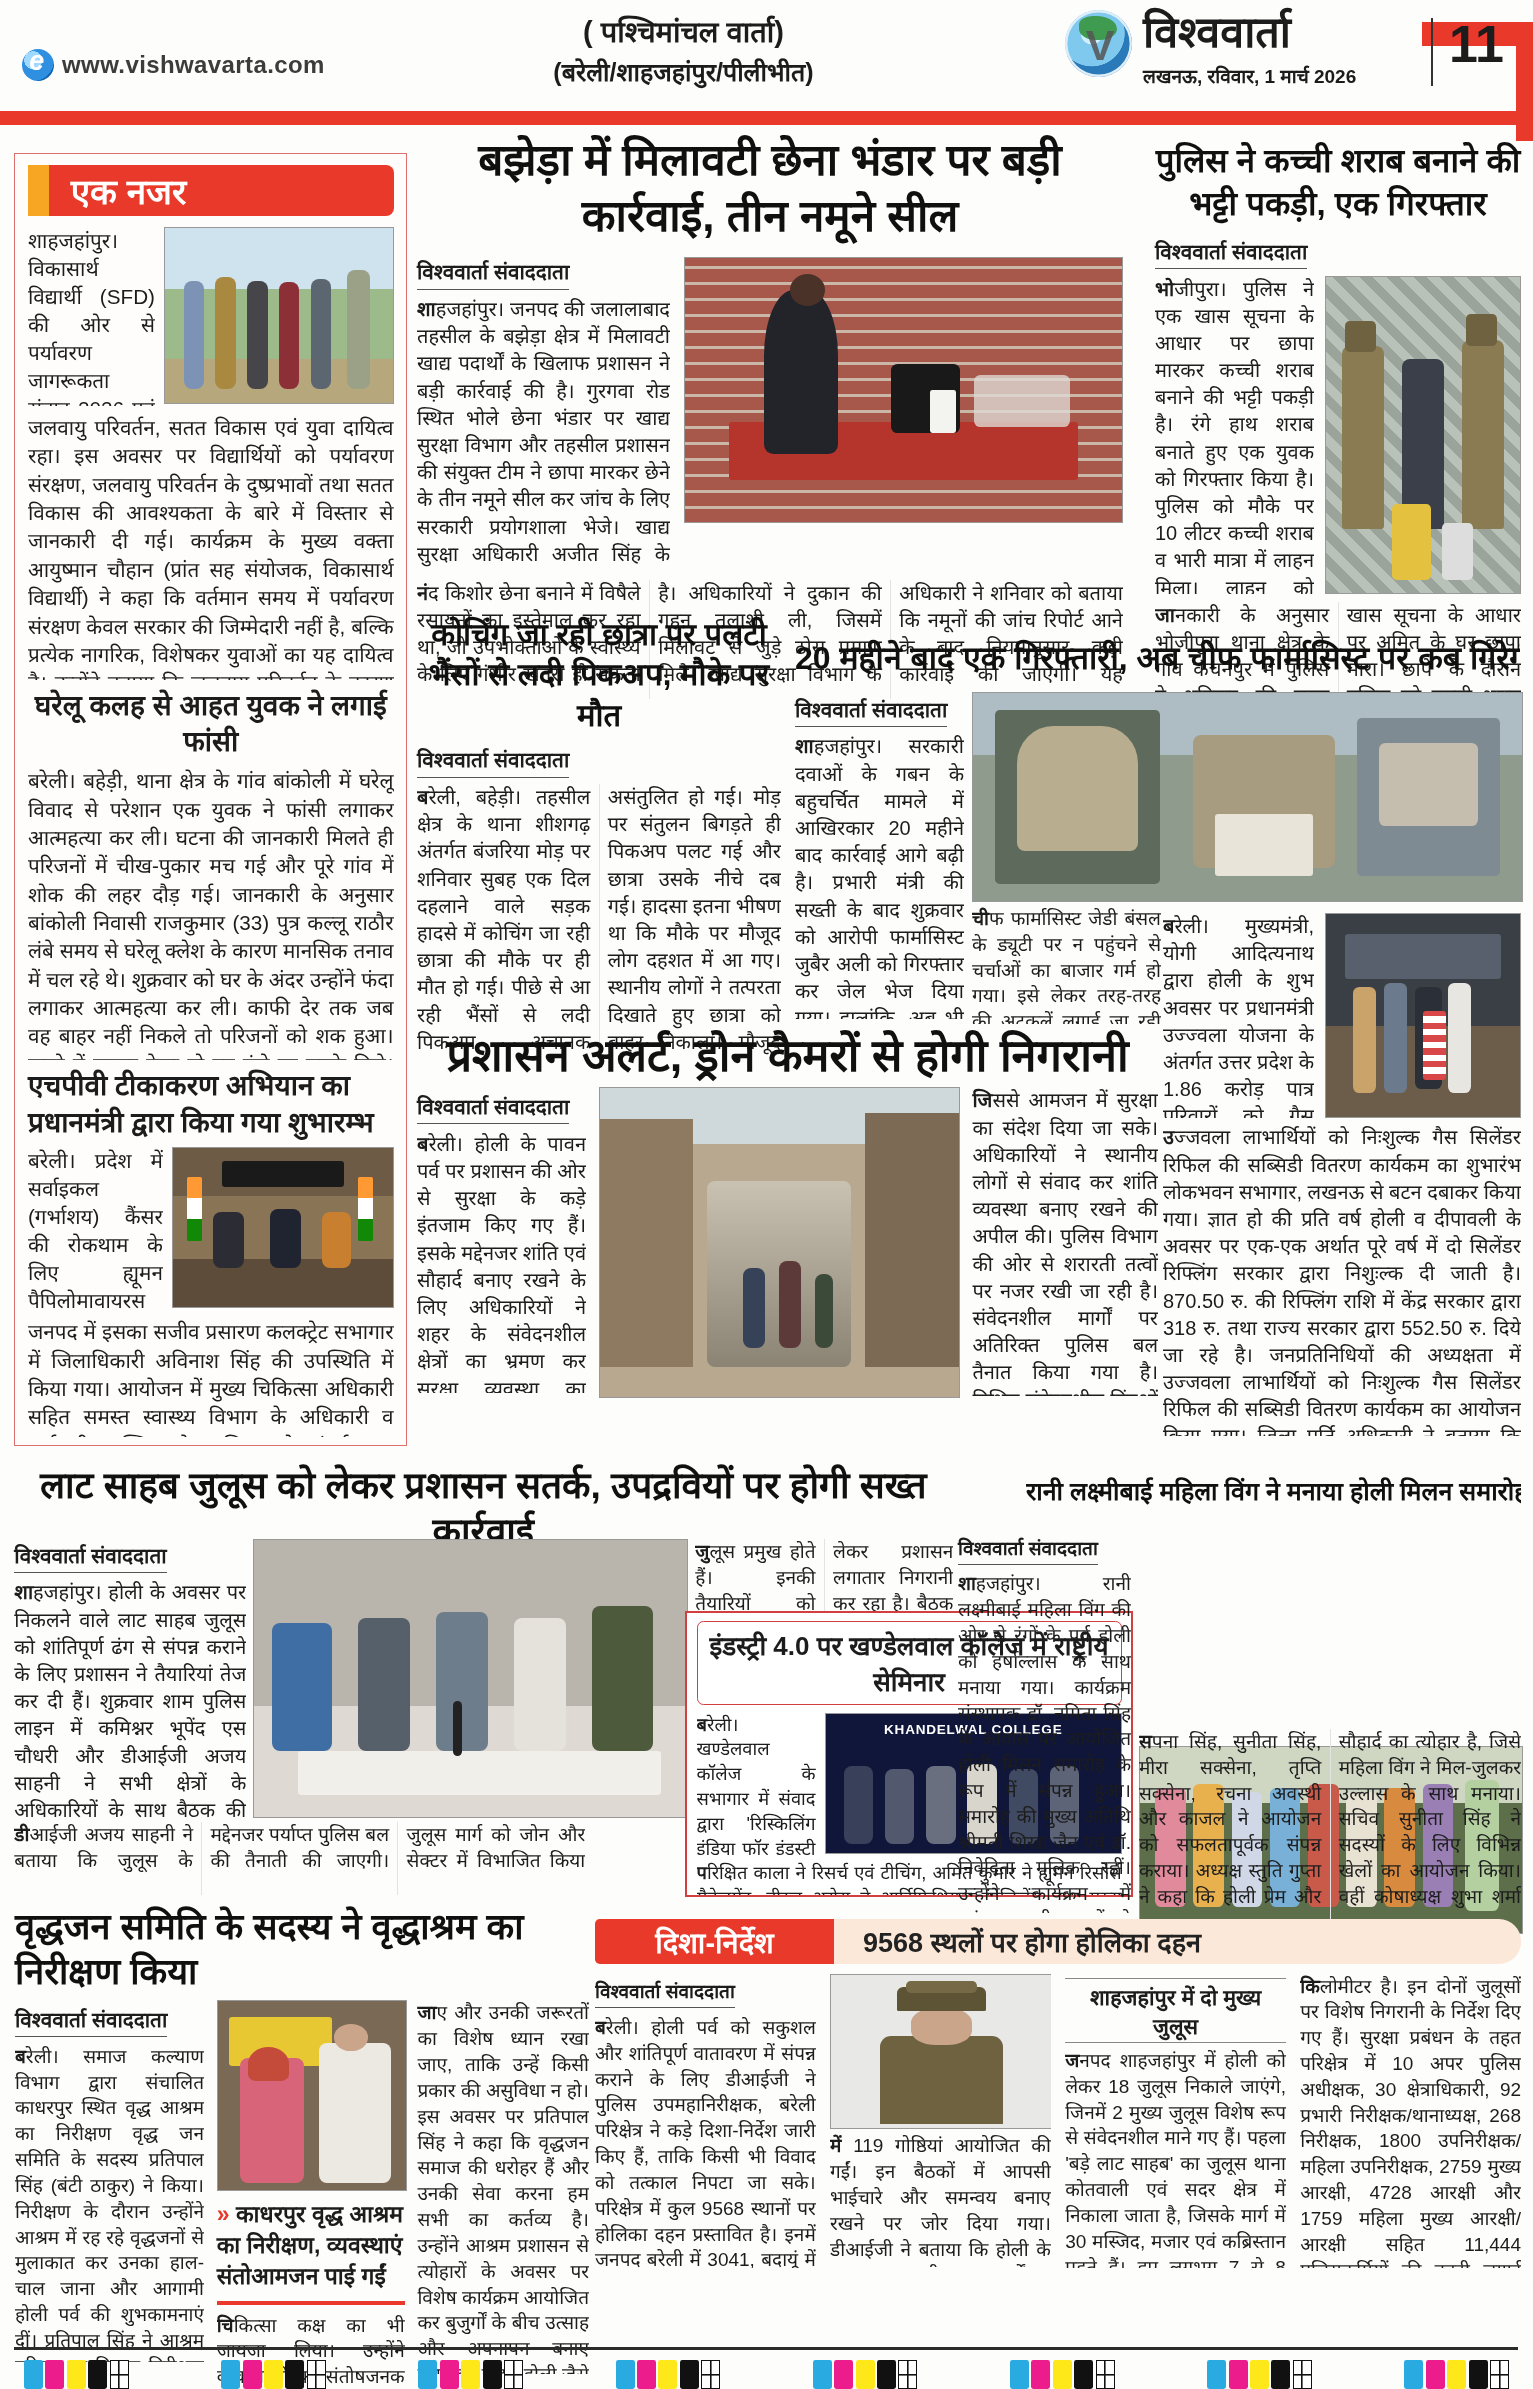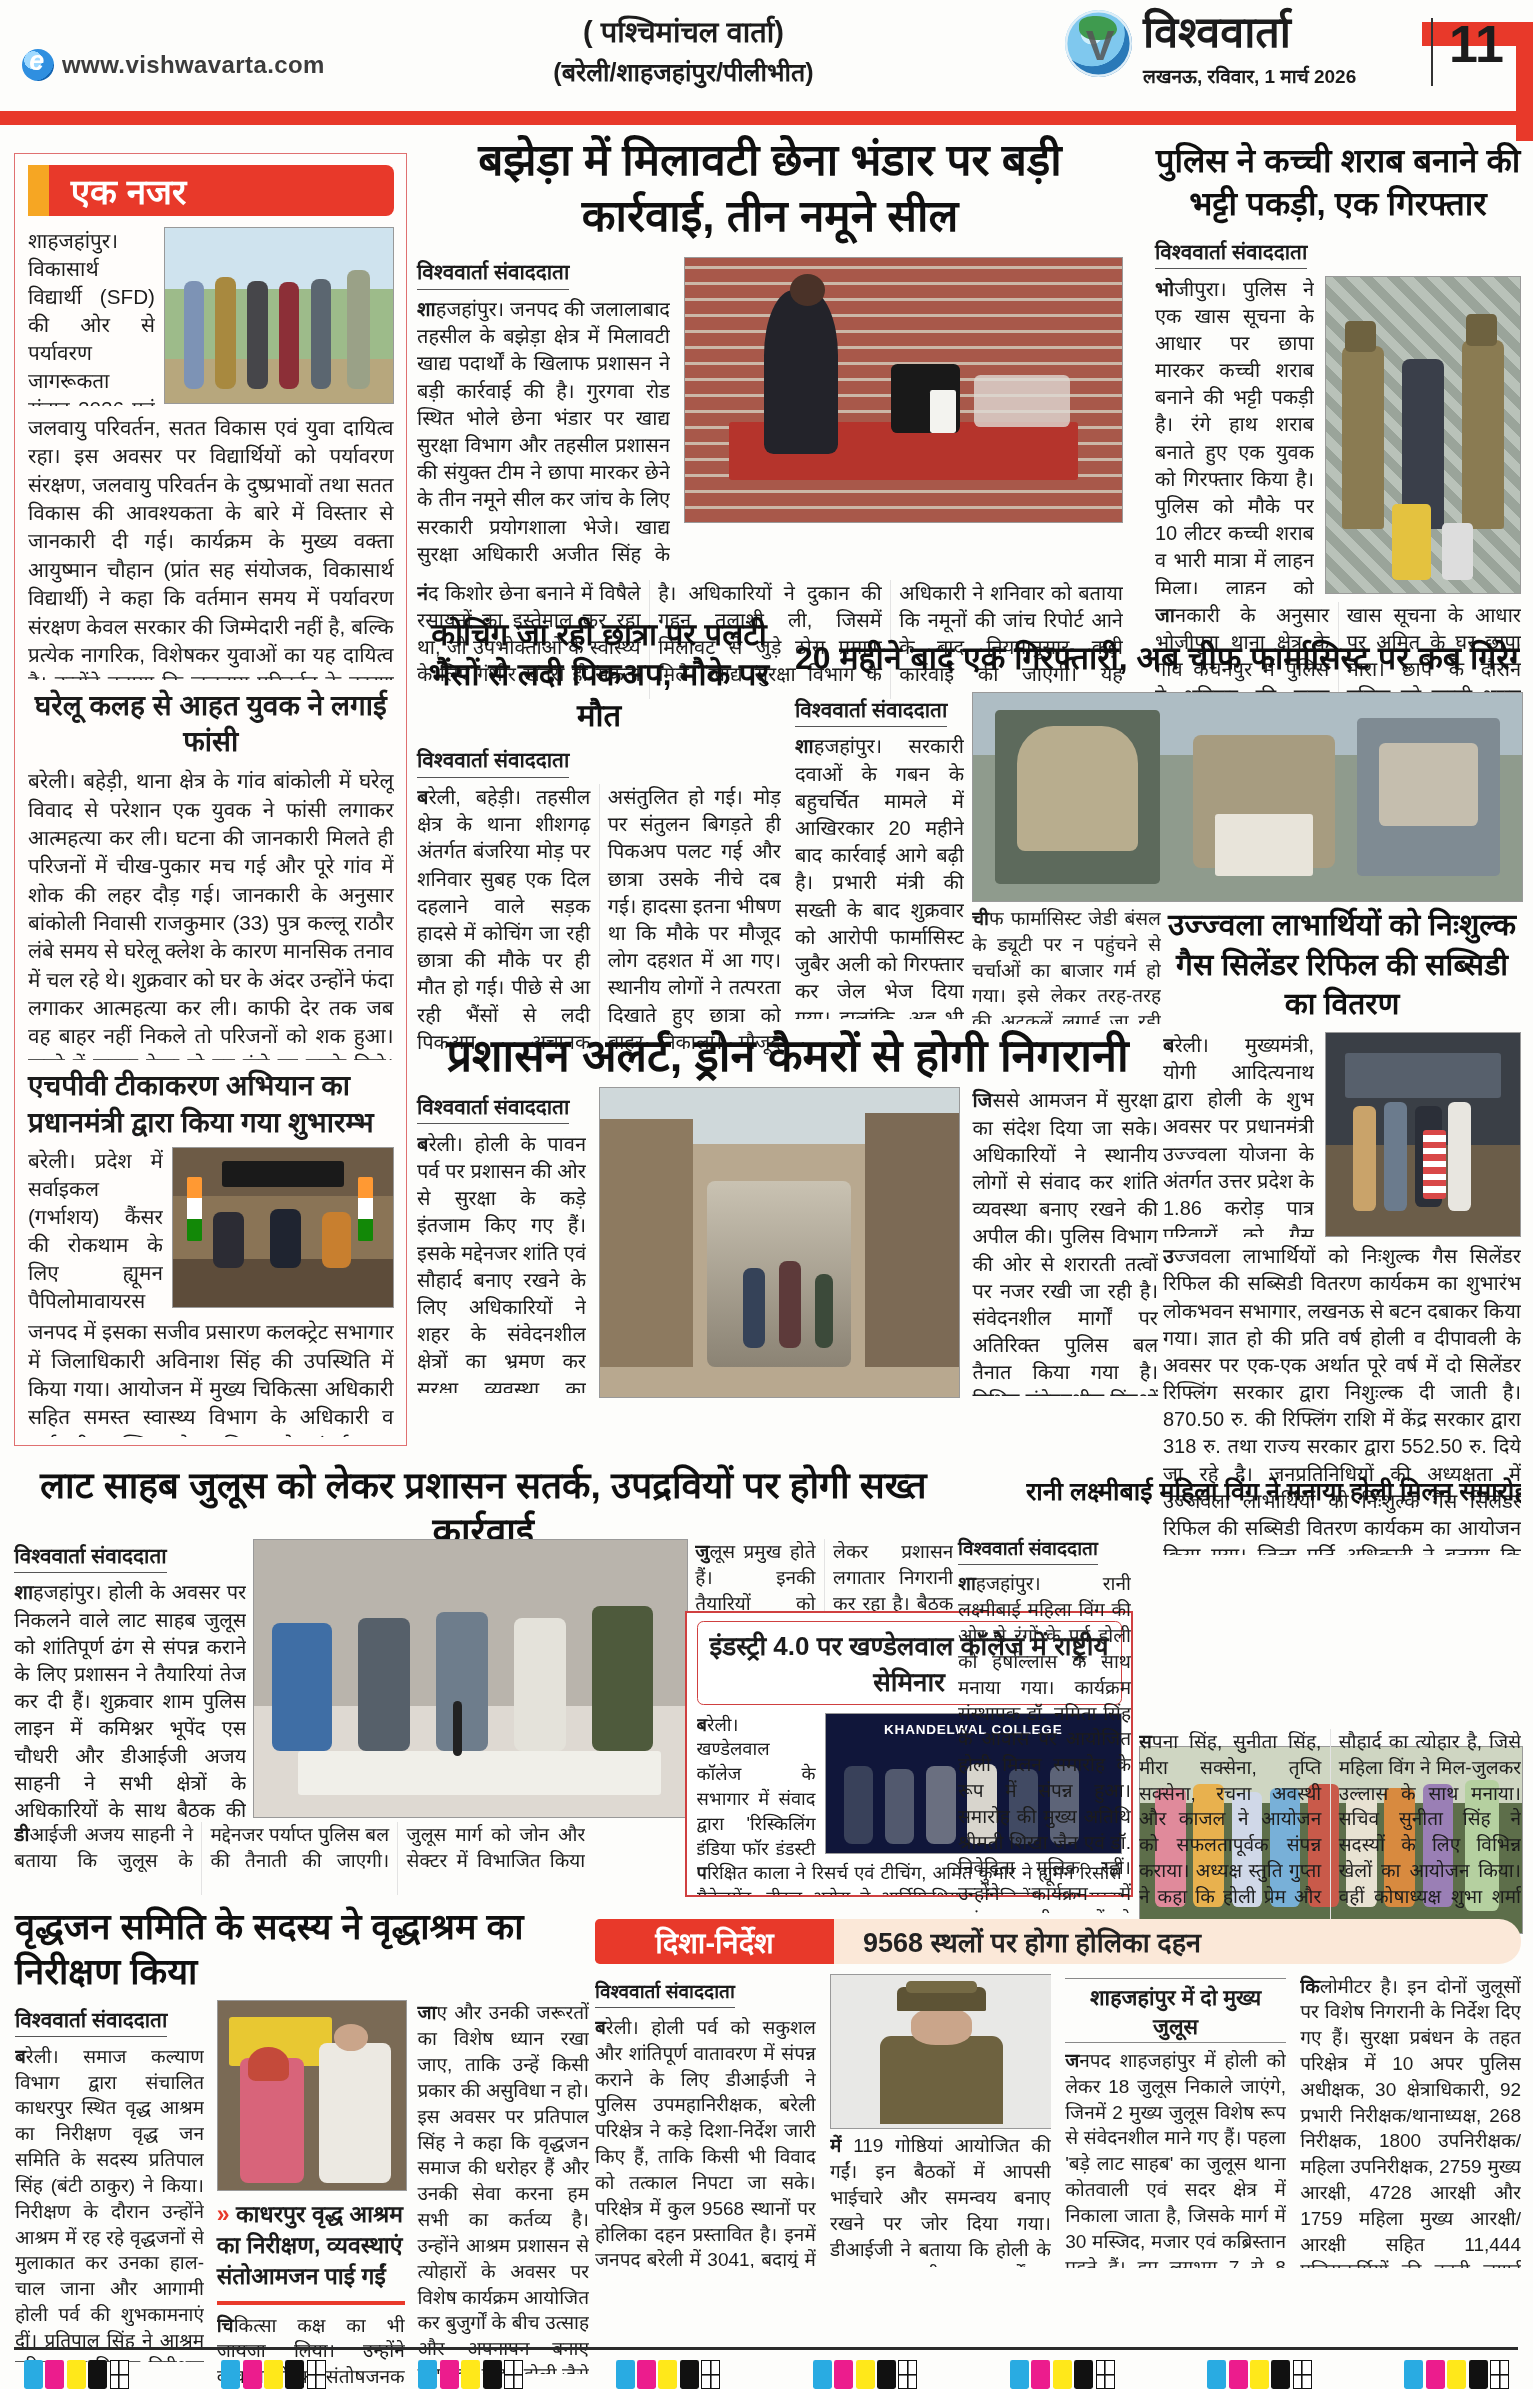--- a/index.html
+++ b/index.html
@@ -245,21 +245,20 @@
         <div class="fg" style="left:30%;top:30%;width:40%;height:60%;background:linear-gradient(#c9c2b2,#8b8374);"></div>
         <div class="fg" style="left:40%;top:58%;width:6%;height:26%;background:#354258;"></div>
         <div class="fg" style="left:50%;top:56%;width:6%;height:28%;background:#5d3a3a;"></div>
         <div class="fg" style="left:60%;top:60%;width:5%;height:24%;background:#3c4a3a;"></div>
       </div>
       <div class="body" style="flex:1;height:309px;">जिससे आमजन में सुरक्षा का संदेश दिया जा सके। अधिकारियों ने स्थानीय लोगों से संवाद कर शांति व्यवस्था बनाए रखने की अपील की। पुलिस विभाग की ओर से शरारती तत्वों पर नजर रखी जा रही है। संवेदनशील मार्गों पर अतिरिक्त पुलिस बल तैनात किया गया है। विभिन्न संवेदनशील बिंदुओं पर तैनात बल लगातार क्षेत्र का भ्रमण कर रहा है, ताकि त्योहार शांतिपूर्ण ढंग से संपन्न हो सके।</div>
     </div>
   </div>
 
   <div class="abs artF">
-    <div class="hl">उज्ज्वला लाभार्थियों को निःशुल्क गैस सिलेंडर रिफिल की सब्सिडी का वितरण</div>
     <div style="display:flex;gap:11px;margin-top:8px;">
       <div class="body" style="width:151px;height:205px;">बरेली। मुख्यमंत्री, योगी आदित्यनाथ द्वारा होली के शुभ अवसर पर प्रधानमंत्री उज्ज्वला योजना के अंतर्गत उत्तर प्रदेश के 1.86 करोड़ पात्र परिवारों को गैस सिलेंडर रिफिल सब्सिडी का वितरण किया गया। होली के त्यौहार के उपलक्ष्य में प्रदेश के</div>
       <div class="ph" style="flex:1;height:203px;background:linear-gradient(#3a3f46 0 55%,#6b5d49 55%);">
         <div class="fg" style="left:10%;top:10%;width:80%;height:22%;background:#57606c;border-radius:3.2px;"></div>
         <div class="fg" style="left:14%;top:36%;width:12%;height:52%;background:#c9a36a;border-radius:6.4px;"></div>
         <div class="fg" style="left:30%;top:34%;width:12%;height:54%;background:#6b7b8d;border-radius:6.4px;"></div>
         <div class="fg" style="left:46%;top:36%;width:14%;height:50%;background:#2b2f38;border-radius:6.4px;"></div>
         <div class="fg" style="left:63%;top:34%;width:12%;height:54%;background:#e8e6e0;border-radius:6.4px;"></div>
         <div class="fg" style="left:50%;top:48%;width:12%;height:34%;background:repeating-linear-gradient(0deg,#d94848 0 6.4px,#fff 6.4px 12.7px);border-radius:3.2px;"></div>
       </div>

